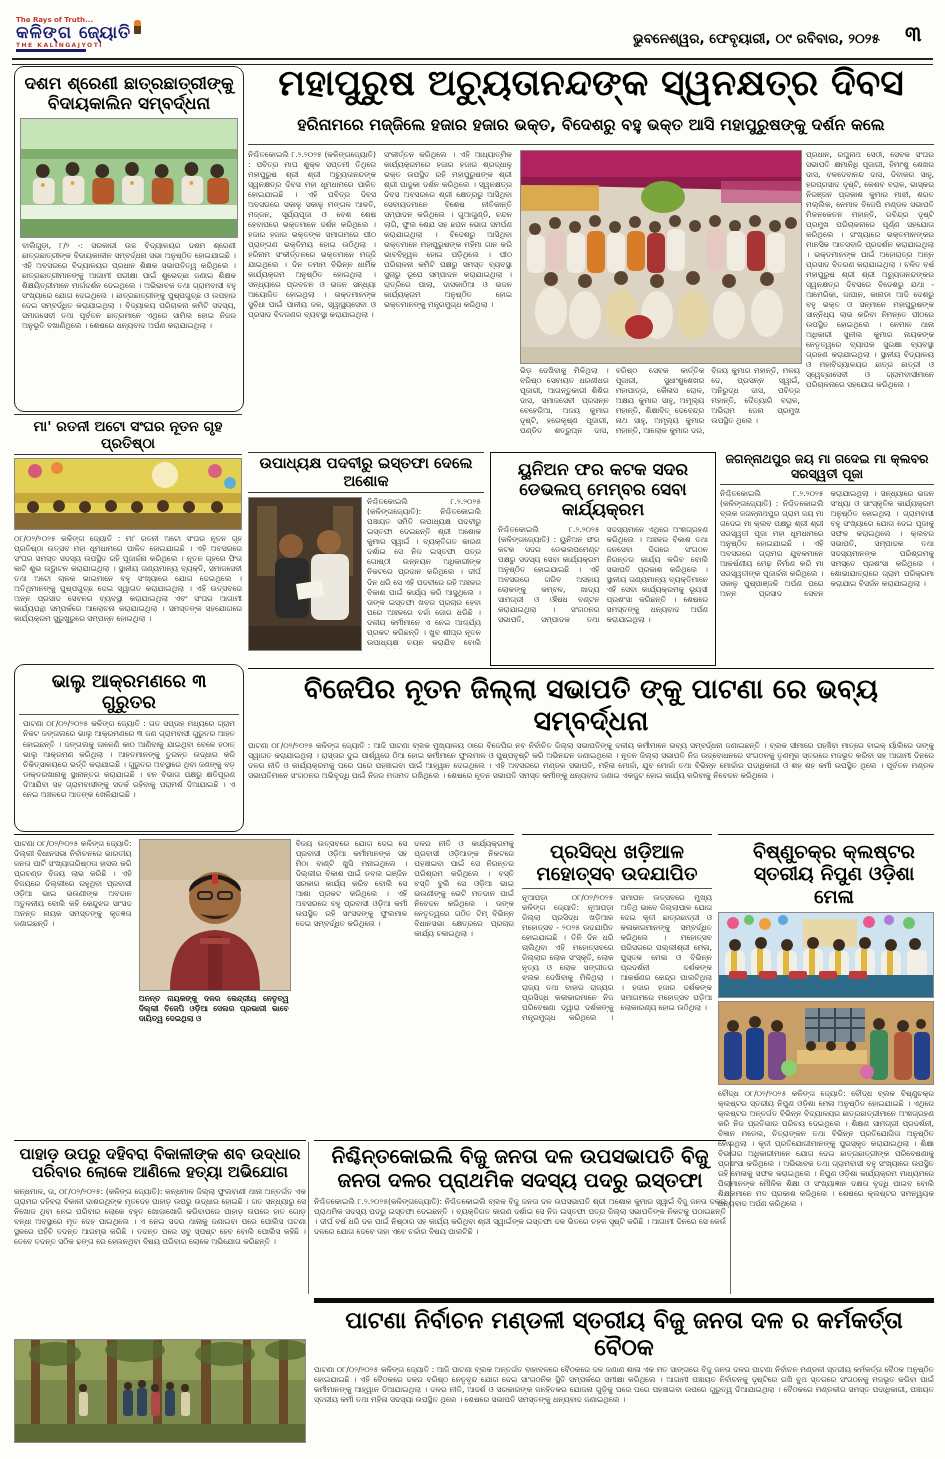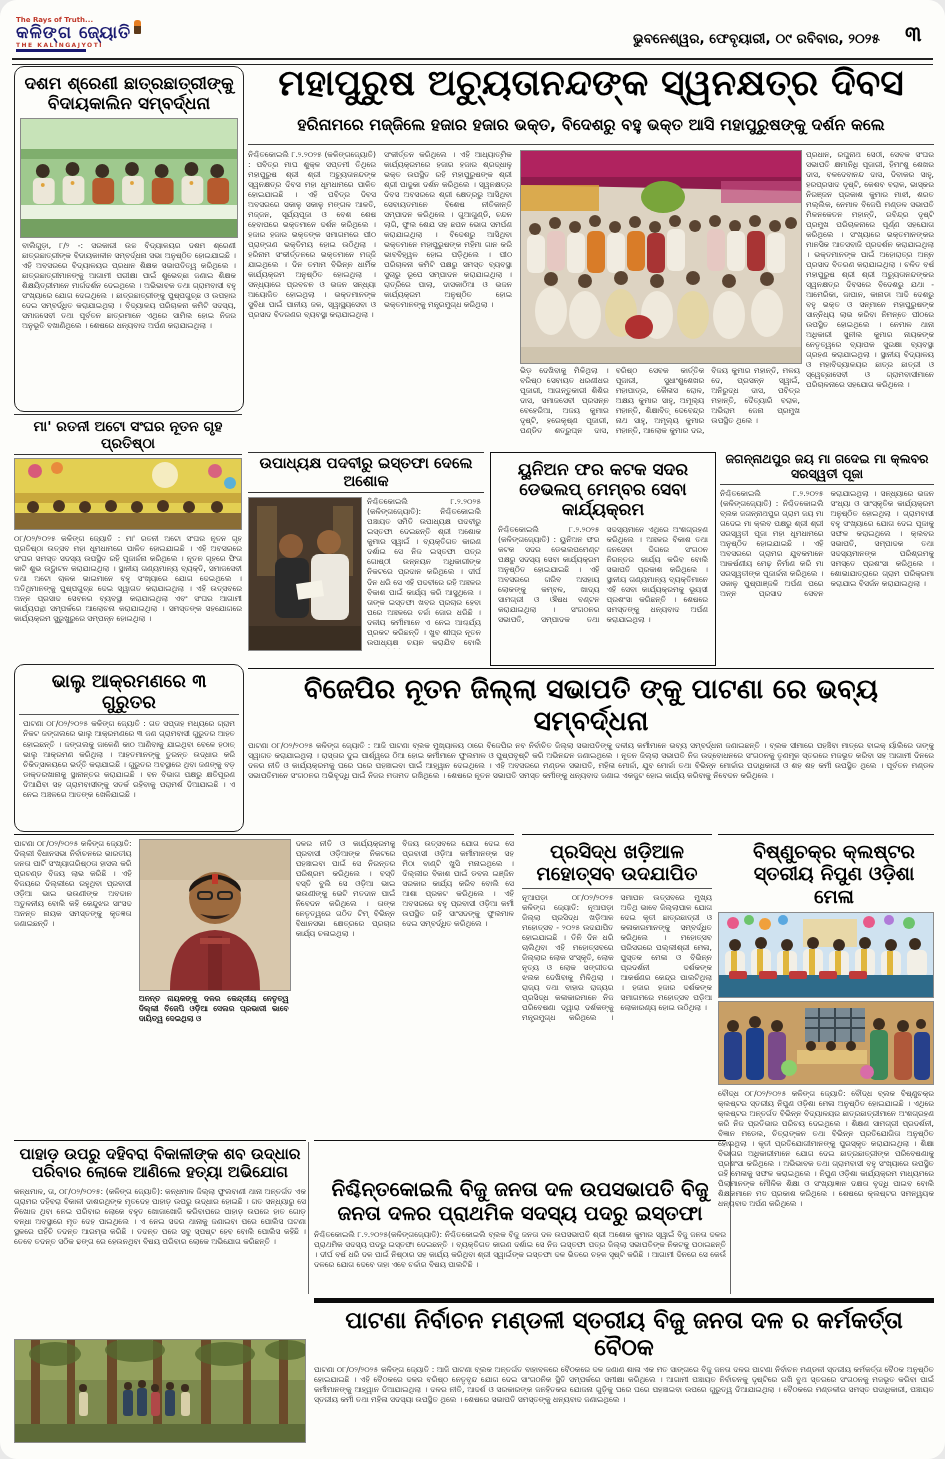--- a/index.html
+++ b/index.html
@@ -1,17 +1,17 @@
 <!DOCTYPE html>
 <html><head>
 <meta charset="utf-8">
 <style>
   html,body{margin:0;padding:0;background:#e9e9e9;}
   #page{position:relative;width:945px;height:1459px;background:#fdfdfa;margin:0 auto;
-        font-family:"DejaVu Sans",sans-serif;color:#151515;overflow:hidden;border-radius:17px;}
+        font-family:"DejaVu Sans",sans-serif;color:#151515;overflow:hidden;}
   .abs{position:absolute;}
   .hl{font-weight:bold;color:#000;text-align:center;line-height:1.18;}
   .body-text{font-size:7.6px;line-height:1.32;text-align:justify;color:#1d1d1d;overflow:hidden;}
   .cols-2{column-count:2;column-gap:7px;}
   .cols-3{column-count:3;column-gap:7px;}
   .rounded-box{border:1.6px solid #222;border-radius:10px;}
   .sharp-box{border:1.6px solid #111;}
   .photo{border:1px solid #8a8a8a;overflow:hidden;background:#ccc;}
   .photo svg{display:block;width:100%;height:100%;}
   .rule-h{border-top:1px solid #444;}
@@ -245,22 +245,22 @@
             <path d="M49,52 Q75,26 101,52 Q101,38 75,34 Q49,38 49,52 Z" fill="#1d1713"></path>
             <rect x="58" y="52" width="14" height="7" rx="3" fill="none" stroke="#222" stroke-width="2"></rect>
             <rect x="78" y="52" width="14" height="7" rx="3" fill="none" stroke="#222" stroke-width="2"></rect>
             <path d="M60,74 Q75,84 90,74 Q75,78 60,74 Z" fill="#30201a"></path>
             <rect x="72" y="34" width="6" height="10" fill="#c0392b"></rect>
             <rect x="60" y="98" width="30" height="6" fill="#a8433c"></rect>
           </svg>
         </div>
         <div class="caption" style="margin-top:3px;height:54px;overflow:hidden;">ଅନନ୍ତ ନାୟକଙ୍କୁ ଦଳର କେନ୍ଦ୍ରୀୟ ନେତୃତ୍ୱ ଦିଲ୍ଲୀ ବିଜେପି ଓଡ଼ିଆ ସେଲର ପ୍ରଭାରୀ ଭାବେ ଦାୟିତ୍ୱ ଦେଇଥିଲା ଓ</div>
       </div>
+      <div class="body-text" style="width:112px;height:288px;">ବିଜୟ ଉତ୍ସବରେ ଯୋଗ ଦେଇ ସେ ପ୍ରବାସୀ ଓଡ଼ିଆ କର୍ମୀମାନଙ୍କ ସହ ମିଠା ବାଣ୍ଟି ଖୁସି ମନାଇଥିଲେ । ଦିଲ୍ଲୀର ବିକାଶ ପାଇଁ ଡବଲ ଇଞ୍ଜିନ ସରକାର କାର୍ଯ୍ୟ କରିବ ବୋଲି ସେ ଆଶା ପ୍ରକଟ କରିଥିଲେ । ଏହି ଅବସରରେ ବହୁ ପ୍ରବାସୀ ଓଡ଼ିଆ କର୍ମୀ ଉପସ୍ଥିତ ରହି ସାଂସଦଙ୍କୁ ଫୁଲମାଳ ଦେଇ ସମ୍ବର୍ଦ୍ଧିତ କରିଥିଲେ ।</div>
       <div class="body-text" style="width:100px;height:288px;">ଦଳର ନୀତି ଓ କାର୍ଯ୍ୟକ୍ରମକୁ ପ୍ରବାସୀ ଓଡ଼ିଆଙ୍କ ନିକଟରେ ପହଞ୍ଚାଇବା ପାଇଁ ସେ ନିରନ୍ତର ପରିଶ୍ରମ କରିଥିଲେ । ବସ୍ତି ବସ୍ତି ବୁଲି ସେ ଓଡ଼ିଆ ଭାଇ ଭଉଣୀଙ୍କୁ ଭେଟି ମତଦାନ ପାଇଁ ନିବେଦନ କରିଥିଲେ । ତାଙ୍କ ନେତୃତ୍ୱରେ ଗଠିତ ଟିମ୍ ବିଭିନ୍ନ ବିଧାନସଭା କ୍ଷେତ୍ରରେ ପ୍ରଚାର କାର୍ଯ୍ୟ ଚଳାଇଥିଲା ।</div>
-      <div class="body-text" style="width:112px;height:288px;">ବିଜୟ ଉତ୍ସବରେ ଯୋଗ ଦେଇ ସେ ପ୍ରବାସୀ ଓଡ଼ିଆ କର୍ମୀମାନଙ୍କ ସହ ମିଠା ବାଣ୍ଟି ଖୁସି ମନାଇଥିଲେ । ଦିଲ୍ଲୀର ବିକାଶ ପାଇଁ ଡବଲ ଇଞ୍ଜିନ ସରକାର କାର୍ଯ୍ୟ କରିବ ବୋଲି ସେ ଆଶା ପ୍ରକଟ କରିଥିଲେ । ଏହି ଅବସରରେ ବହୁ ପ୍ରବାସୀ ଓଡ଼ିଆ କର୍ମୀ ଉପସ୍ଥିତ ରହି ସାଂସଦଙ୍କୁ ଫୁଲମାଳ ଦେଇ ସମ୍ବର୍ଦ୍ଧିତ କରିଥିଲେ ।</div>
     </div>
   </div>
 
   <div class="abs" style="left:522px;top:834px;width:190px;height:302px;border-top:1.5px solid #111;">
     <div class="hl" style="font-size:19px;padding:5px 2px 3px;border-bottom:1px solid #555;">ପ୍ରସିଦ୍ଧ ଖଡ଼ିଆଳ ମହୋତ୍ସବ ଉଦଯାପିତ</div>
     <div class="body-text cols-2" style="margin-top:4px;height:228px;">ନୂଆପଡ଼ା ୦୮/୦୨/୨୦୨୫ କଳିଙ୍ଗ ଜ୍ୟୋତି: ନୂଆପଡ଼ା ଜିଲ୍ଲା ପ୍ରସିଦ୍ଧ ଖଡ଼ିଆଳ ମହୋତ୍ସବ - ୨୦୨୫ ଉଦଯାପିତ ହୋଇଯାଇଛି । ତିନି ଦିନ ଧରି ଚାଲିଥିବା ଏହି ମହୋତ୍ସବରେ ଜିଲ୍ଲାର ଲୋକ ସଂସ୍କୃତି, ଲୋକ ନୃତ୍ୟ ଓ ଲୋକ ସଙ୍ଗୀତର ଝଲକ ଦେଖିବାକୁ ମିଳିଥିଲା । ରାଜ୍ୟ ତଥା ବାହାର ରାଜ୍ୟର ପ୍ରସିଦ୍ଧ କଳାକାରମାନେ ନିଜ ପରିବେଷଣା ଦ୍ୱାରା ଦର୍ଶକଙ୍କୁ ମନ୍ତ୍ରମୁଗ୍ଧ କରିଥିଲେ । ସମାପନ ଉତ୍ସବରେ ମୁଖ୍ୟ ଅତିଥି ଭାବେ ଜିଲ୍ଲାପାଳ ଯୋଗ ଦେଇ କୃତୀ ଛାତ୍ରଛାତ୍ରୀ ଓ କଳାକାରମାନଙ୍କୁ ସମ୍ବର୍ଦ୍ଧିତ କରିଥିଲେ । ମହୋତ୍ସବ ପରିସରରେ ପଲ୍ଲୀଶ୍ରୀ ମେଳା, ପୁସ୍ତକ ମେଳା ଓ ବିଭିନ୍ନ ପ୍ରଦର୍ଶନୀ ଦର୍ଶକଙ୍କ ଆକର୍ଷଣର କେନ୍ଦ୍ର ପାଲଟିଥିଲା । ହଜାର ହଜାର ଦର୍ଶକଙ୍କ ସମାଗମରେ ମହୋତ୍ସବ ପଡ଼ିଆ ଲୋକାରଣ୍ୟ ହୋଇ ଉଠିଥିଲା ।</div>
   </div>
 
   <div class="abs" style="left:718px;top:834px;width:216px;height:462px;border-top:1.5px solid #111;">
     <div class="hl" style="font-size:19px;padding:5px 2px 3px;margin-left:16px;">ବିଷ୍ଣୁଚକ୍ର କ୍ଲଷ୍ଟର ସ୍ତରୀୟ ନିପୁଣ ଓଡ଼ିଶା ମେଳା</div>
@@ -399,21 +399,21 @@
             <circle cx="170" cy="48" r="4"></circle>
           </g>
         <rect y="84" width="290" height="18" fill="#5e6b38"></rect>
       </svg>
     </div>
   </div>
 
   <div class="abs rule-v" style="left:308px;top:1142px;height:152px;"></div>
 
   <div class="abs" style="left:314px;top:1140px;width:412px;height:158px;border-top:1.5px solid #111;">
-    <div class="hl" style="font-size:20px;padding:4px 6px 2px;margin-top:33px;">ନିଶ୍ଚିନ୍ତକୋଇଲି ବିଜୁ ଜନତା ଦଳ ଉପସଭାପତି ବିଜୁ ଜନତା ଦଳର ପ୍ରାଥମିକ ସଦସ୍ୟ ପଦରୁ ଇସ୍ତଫା</div>
+    <div class="hl" style="font-size:20px;padding:4px 6px 2px;">ନିଶ୍ଚିନ୍ତକୋଇଲି ବିଜୁ ଜନତା ଦଳ ଉପସଭାପତି ବିଜୁ ଜନତା ଦଳର ପ୍ରାଥମିକ ସଦସ୍ୟ ପଦରୁ ଇସ୍ତଫା</div>
     <div class="body-text" style="margin-top:3px;height:86px;">ନିଶ୍ଚିତକୋଇଲି ୮.୨.୨୦୨୫(କଳିଙ୍ଗଜ୍ୟୋତି): ନିଶ୍ଚିତକୋଇଲି ବ୍ଲକ ବିଜୁ ଜନତା ଦଳ ଉପସଭାପତି ଶ୍ରୀ ଅଶୋକ କୁମାର ସ୍ୱାଇଁ ବିଜୁ ଜନତା ଦଳର ପ୍ରାଥମିକ ସଦସ୍ୟ ପଦରୁ ଇସ୍ତଫା ଦେଇଛନ୍ତି । ବ୍ୟକ୍ତିଗତ କାରଣ ଦର୍ଶାଇ ସେ ନିଜ ଇସ୍ତଫା ପତ୍ର ଜିଲ୍ଲା ସଭାପତିଙ୍କ ନିକଟକୁ ପଠାଇଛନ୍ତି । ଦୀର୍ଘ ବର୍ଷ ଧରି ଦଳ ପାଇଁ ନିଷ୍ଠାର ସହ କାର୍ଯ୍ୟ କରିଥିବା ଶ୍ରୀ ସ୍ୱାଇଁଙ୍କ ଇସ୍ତଫା ଦଳ ଭିତରେ ଚହଳ ସୃଷ୍ଟି କରିଛି । ଆଗାମୀ ଦିନରେ ସେ କେଉଁ ଦଳରେ ଯୋଗ ଦେବେ ତାହା ଏବେ ଚର୍ଚ୍ଚାର ବିଷୟ ପାଲଟିଛି ।</div>
   </div>
 
   <div class="abs rule-v" style="left:730px;top:1142px;height:152px;"></div>
 
   <div class="abs" style="left:314px;top:1298px;width:620px;height:158px;">
     <div class="rule-heavy" style="height:5px;width:100%;"></div>
     <div class="hl" style="font-size:23px;padding:4px 4px 2px;">ପାଟଣା ନିର୍ବାଚନ ମଣ୍ଡଳୀ ସ୍ତରୀୟ ବିଜୁ ଜନତା ଦଳ ର କର୍ମକର୍ତ୍ତା ବୈଠକ</div>
     <div class="body-text" style="margin-top:2px;height:104px;">ପାଟଣା ୦୮/୦୨/୨୦୨୫ କଳିଙ୍ଗ ଜ୍ୟୋତି : ଆଜି ପାଟଣା ବ୍ଲକ ଅନ୍ତର୍ଗତ ବାହାବଳରେ ବୈଠକରେ ଦଳ ଜଣାଣ ଶାଳା ଏକ ମତ ସାଙ୍ଗରେ ବିଜୁ ଜନତା ଦଳର ପାଟଣା ନିର୍ବାଚନ ମଣ୍ଡଳୀ ସ୍ତରୀୟ କର୍ମକର୍ତ୍ତା ବୈଠକ ଅନୁଷ୍ଠିତ ହୋଇଯାଇଛି । ଏହି ବୈଠକରେ ଦଳର ବରିଷ୍ଠ ନେତୃବୃନ୍ଦ ଯୋଗ ଦେଇ ସାଂଗଠନିକ ସ୍ଥିତି ସମ୍ପର୍କରେ ସମୀକ୍ଷା କରିଥିଲେ । ଆଗାମୀ ପଞ୍ଚାୟତ ନିର୍ବାଚନକୁ ଦୃଷ୍ଟିରେ ରଖି ବୁଥ ସ୍ତରରେ ସଂଗଠନକୁ ମଜଭୂତ କରିବା ପାଇଁ କର୍ମୀମାନଙ୍କୁ ଆହ୍ୱାନ ଦିଆଯାଇଥିଲା । ଦଳର ନୀତି, ଆଦର୍ଶ ଓ ସରକାରଙ୍କ ଜନହିତକର ଯୋଜନା ଗୁଡ଼ିକୁ ଘରେ ଘରେ ପହଞ୍ଚାଇବା ଉପରେ ଗୁରୁତ୍ୱ ଦିଆଯାଇଥିଲା । ବୈଠକରେ ମଣ୍ଡଳୀର ସମସ୍ତ ପଦାଧିକାରୀ, ପଞ୍ଚାୟତ ସ୍ତରୀୟ କର୍ମୀ ତଥା ମହିଳା ସଦସ୍ୟା ଉପସ୍ଥିତ ଥିଲେ । ଶେଷରେ ସଭାପତି ସମସ୍ତଙ୍କୁ ଧନ୍ୟବାଦ ଜଣାଇଥିଲେ ।</div>
   </div>

